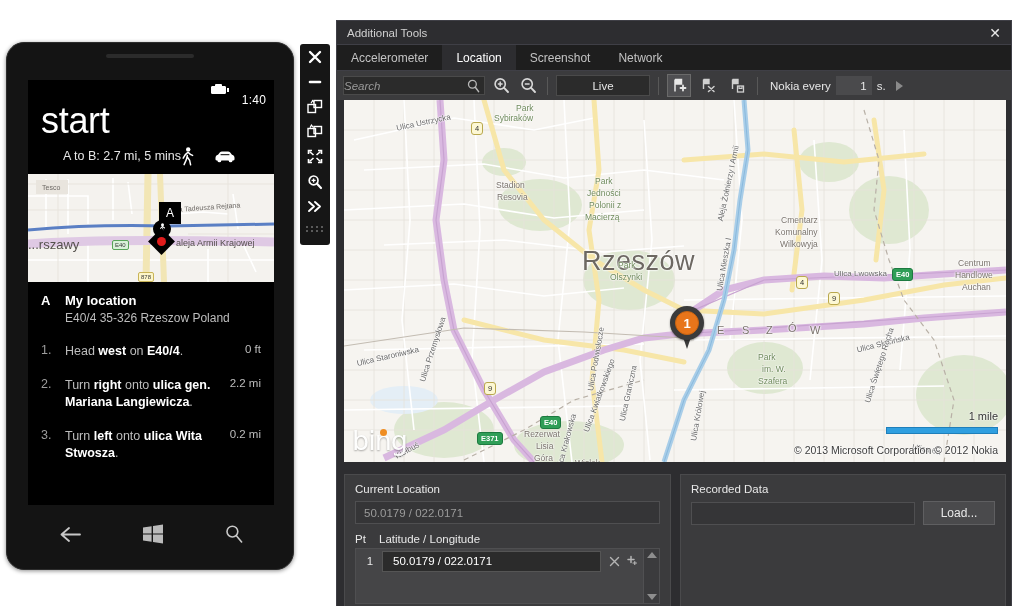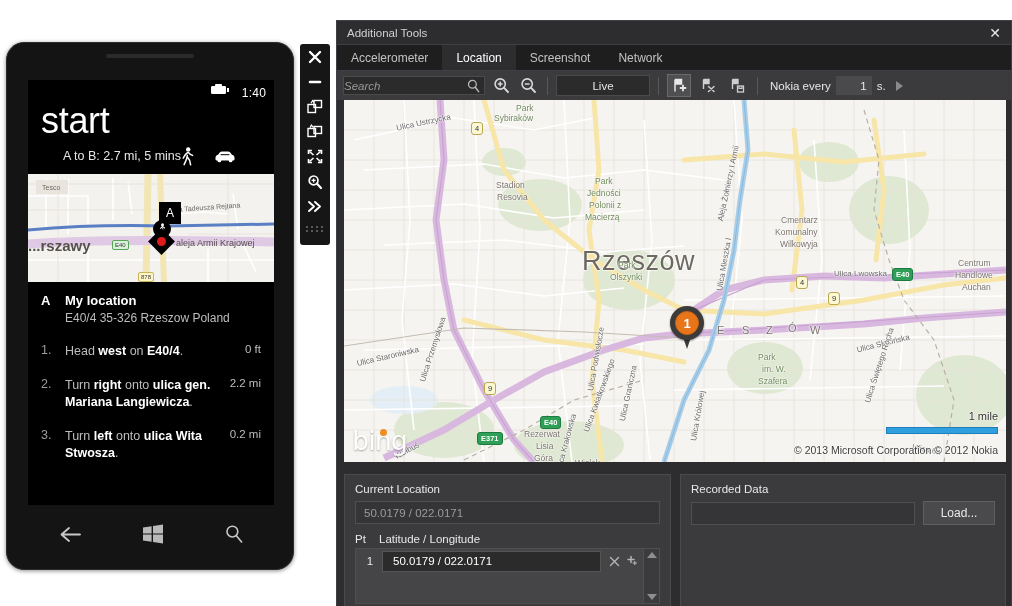--- a/index.html
+++ b/index.html
@@ -43,21 +43,21 @@
     border: 1.5px solid #fff; border-radius: 1px; background: #fff;
   }
   .batt-tip {
     position: absolute; left: 16px; top: 4px; width: 2px; height: 4px; background: #fff;
   }
   .batt-nub {
     position: absolute; left: 4px; top: 0px; width: 7px; height: 3px; background: #fff;
     border-radius: 1px;
   }
   .status-time {
-    position: absolute; right: 8px; top: 6px; font-size: 12px; color: #fff;
+    position: absolute; right: 8px; top: 13px; font-size: 12px; color: #fff;
     letter-spacing: .2px;
   }
   
   .phone-header { padding: 2px 13px 0 13px; background: #000; }
   .phone-title {
     font-size: 36px; font-weight: 300; color: #fff; line-height: 1.05;
     letter-spacing: -.3px;
   }
   .phone-subrow {
     display: flex; align-items: center; justify-content: center;
@@ -370,21 +370,21 @@
           </g>
           <path d="M120 0 L118 108" stroke="#f2e6b5" stroke-width="7" fill="none"></path>
           <path d="M132 0 L136 108" stroke="#f2e6b5" stroke-width="6" fill="none"></path>
           <path d="M0 70 Q70 64 246 68" stroke="#dfc9e4" stroke-width="9" fill="none"></path>
           <path d="M0 56 Q66 50 140 52 L246 50" stroke="#5a7fc4" stroke-width="3" fill="none"></path>
           <rect x="8" y="6" width="32" height="14" fill="#e9e5de"></rect>
         </svg>
         <div class="pm-label" style="left:14px; top:10px;">Tesco</div>
         <div class="pm-label" style="left:140px; top:30px; transform:rotate(-4deg);">ulica Tadeusza Rejtana</div>
         <div class="pm-label" style="left:148px; top:64px; font-size:9px; color:#55514d;">aleja Armii Krajowej</div>
-        <div class="pm-label" style="left:0px; top:63px; font-size:15px; color:#55514d;font-weight:bold;">...rszawy</div>
+        <div class="pm-label" style="left:0px; top:63px; font-size:13px; color:#55514d;">...rszawy</div>
         <div class="pm-shield" style="left:84px; top:66px; background:#d9f0d9; border-color:#57a357;">E40</div>
         <div class="pm-shield" style="left:110px; top:98px;">878</div>
         <div class="pin-a">A</div>
         <div class="pin-person">
           <svg width="9" height="11" viewBox="0 0 9 11">
             <circle cx="4.5" cy="1.8" r="1.5" fill="#fff"></circle>
             <path d="M4.5 3.4 L2.6 5.4 M4.5 3.4 L6.5 5 M4.2 5.4 L3.2 9.6 M4.4 6 L5.8 9.8" stroke="#fff" stroke-width="1.1" fill="none" stroke-linecap="round"></path>
           </svg>
         </div>
         <div class="pin-red">

